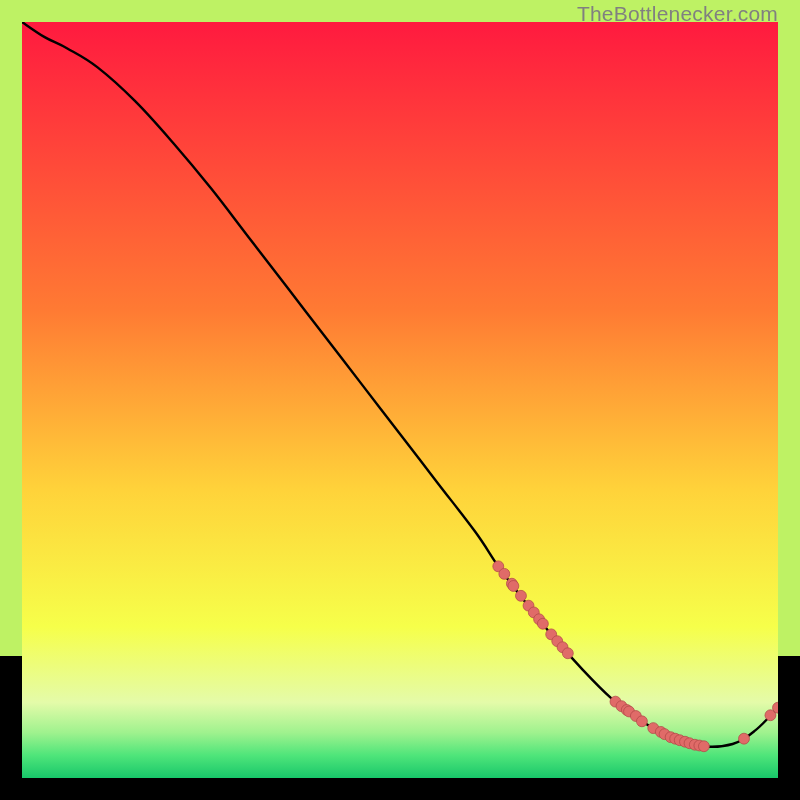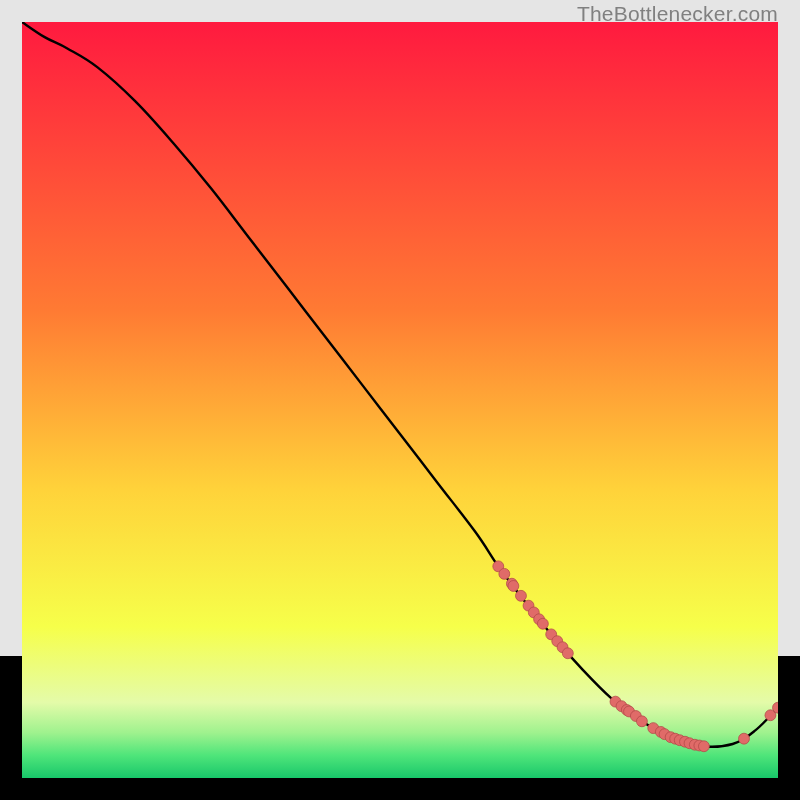--- a/index.html
+++ b/index.html
@@ -8,21 +8,21 @@
     width: 800px;
     height: 800px;
     background: #000;
     overflow: hidden;
     font-family: Arial, Helvetica, sans-serif;
   }
   .stage {
     position: relative;
     width: 800px;
     height: 656px;
-    background: #e5e5e5;
+    background: #bef264;
   }
   
   .plot {
     position: absolute;
     left: 22px;
     top: 22px;
     width: 756px;
     height: 756px;
   }
   .plot svg {

